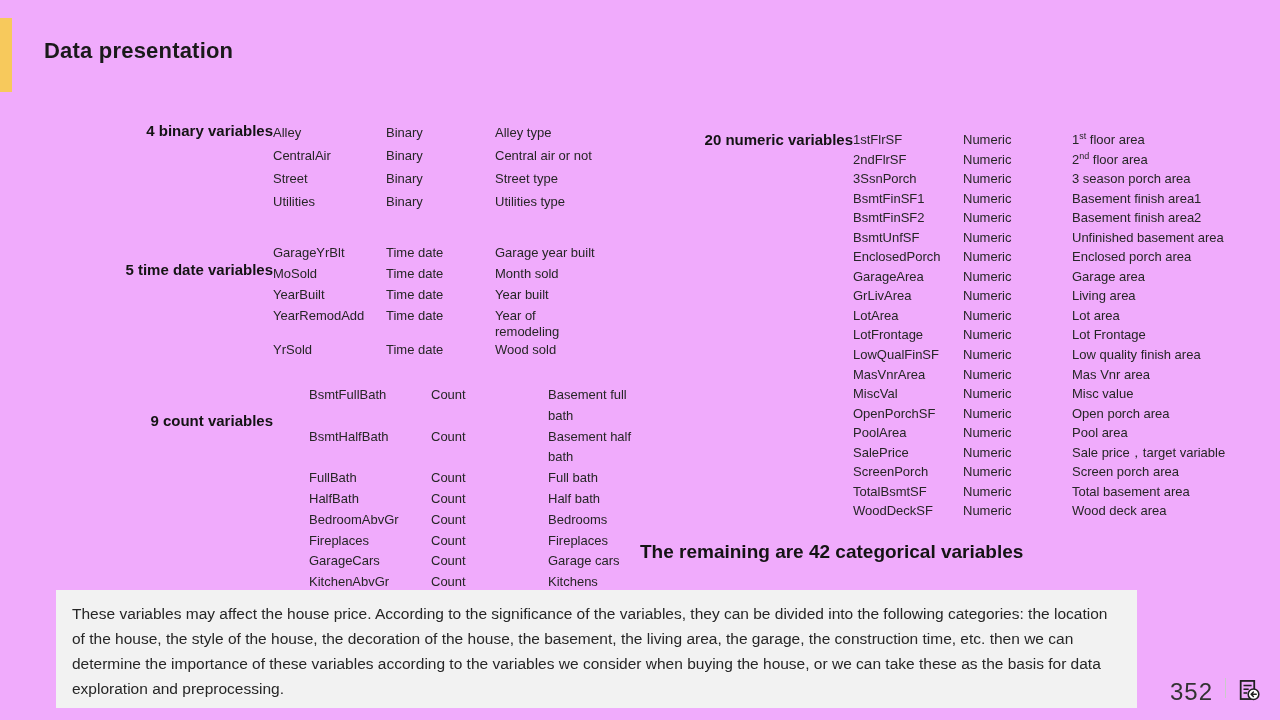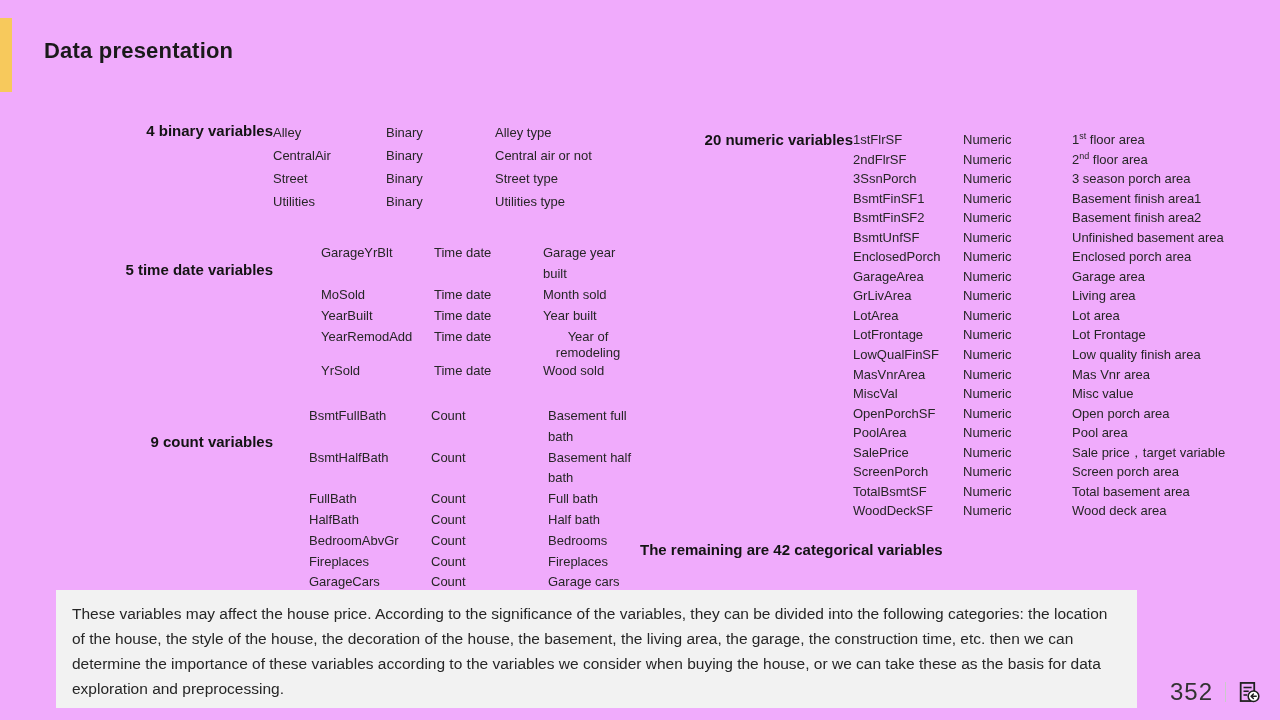--- a/index.html
+++ b/index.html
@@ -14,39 +14,39 @@
   .col-right{position:absolute;left:640px;top:118px;width:625px;margin-top:12px;}
 
   .var-section{display:flex;align-items:flex-start;}
   .section-label{font-size:15px;font-weight:bold;color:#141414;line-height:19px;text-align:right;}
   .col-left .section-label{width:205px;flex:0 0 205px;}
   .col-right .section-label{width:213px;flex:0 0 213px;}
   .rows{flex:1;}
   .trow{display:grid;}
   .trow span{font-size:13px;color:#262626;}
   .sec-binary .trow{grid-template-columns:113px 109px 1fr;line-height:23px;}
-  .sec-timedate .trow{grid-template-columns:113px 109px 1fr;line-height:21px;margin-left:48px;}
+  .sec-timedate .trow{grid-template-columns:113px 109px 1fr;line-height:21px;}
   .sec-count .trow{grid-template-columns:122px 117px 1fr;line-height:20.8px;margin-left:36px;}
   .sec-numeric .trow{grid-template-columns:110px 109px 1fr;line-height:19.55px;}
   .sec-timedate{margin-top:29px;}
   .sec-count{margin-top:25px;}
   .sec-timedate .section-label{padding-top:18px;}
   .sec-count .section-label{padding-top:26px;}
-  .c3.wrap{white-space:pre-line;line-height:15.5px;padding-top:3px;text-align:center;}
+  .c3.wrap{white-space:pre-line;line-height:15.5px;padding-top:3px;}
   sup{font-size:9px;line-height:0;}
 
-  .categorical-note{margin-top:20px;font-size:15px;font-weight:bold;color:#141414;}
+  .categorical-note{margin-top:20px;font-size:19px;font-weight:bold;color:#141414;}
 
   .paragraph-box{
     position:absolute;left:56px;top:590px;width:1081px;height:118px;
     background:#F2F2F2;box-sizing:border-box;padding:11px 16px;
     font-size:15.5px;line-height:25px;color:#262626;
   }
 
-  .footer{position:absolute;left:1170px;top:678px;display:flex;align-items:center;}
+  .footer{position:absolute;left:1170px;top:678px;display:flex;align-items:flex-start;}
   .page-number{font-size:24px;color:#333333;letter-spacing:1px;}
   .footer-divider{width:1px;height:20px;background:#c9c9c9;margin:0 10px 0 12px;}
   .notes-icon{display:inline-block;line-height:0;cursor:pointer;}
 </style>
 </head>
 <body>
 
 <div class="slide">
   <div class="accent-bar"></div>
   <h1 class="title">Data presentation</h1>

